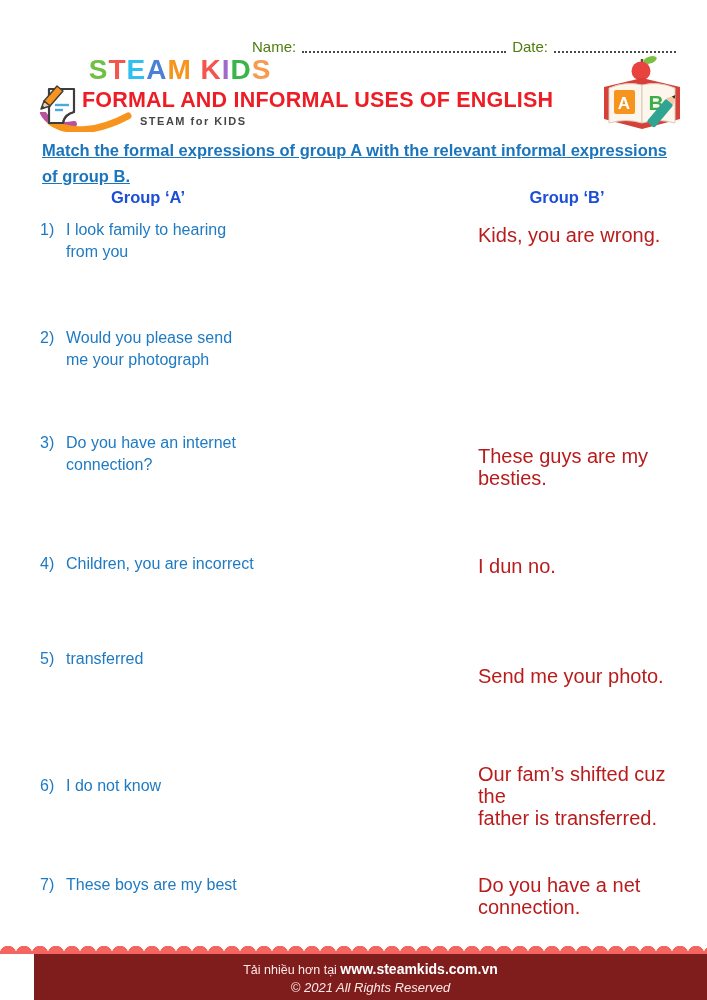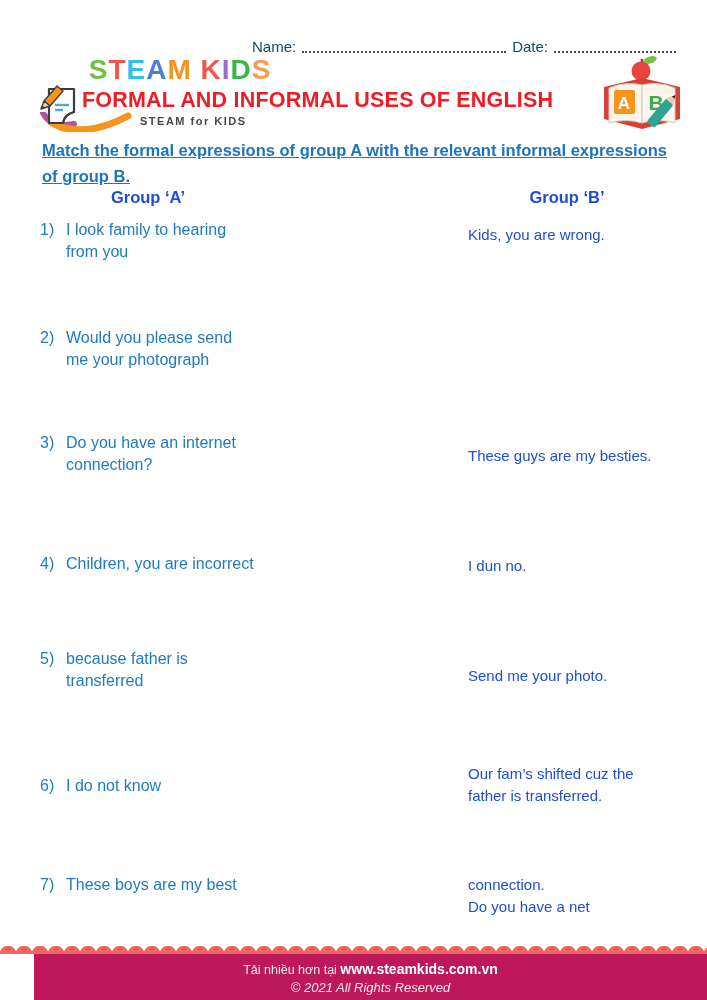--- a/index.html
+++ b/index.html
@@ -7,21 +7,21 @@
         font-family:"Liberation Sans",sans-serif;}
 
   
   .logo{position:absolute;left:36px;top:28px;}
   .logo-letters{font-size:28px;font-weight:bold;letter-spacing:1px;line-height:28px;white-space:pre;}
   .logo-sub{display:flex;align-items:flex-start;margin-top:0px;}
   .logo-swoosh{margin-left:2px;}
   .logo-tagline{font-size:11px;font-weight:bold;color:#474747;letter-spacing:1.5px;margin-left:6px;margin-top:3px;}
 
   .name-date{position:absolute;left:252px;right:25px;top:38px;display:flex;align-items:flex-end;
-             font-size:15px;color:#0c4a6e;}
+             font-size:15px;color:#4d7c0f;}
   .nd-label{white-space:nowrap;padding-bottom:1px;}
   .dots{border-bottom:2px dotted #4a4a4a;height:12px;margin:0 6px 3px 6px;}
   .dots-long{flex:1;}
   .dots-short{width:122px;}
 
   
   .title-icon{position:absolute;left:38px;top:80px;}
   .page-title{position:absolute;left:82px;top:88px;margin:0;font-size:21.5px;font-weight:bold;
               color:#EE1C25;letter-spacing:0.2px;}
   .ab-icon{position:absolute;left:600px;top:53px;}
@@ -32,25 +32,25 @@
   .instruction .ln{display:block;}
 
   
   .group-header{position:absolute;top:188px;font-size:16.5px;font-weight:bold;color:#1d4ed8;text-align:center;}
   .group-a{left:42px;width:212px;}
   .group-b{left:478px;width:178px;}
 
   
   .item-a{position:absolute;left:40px;width:260px;display:flex;color:#1E7AC2;font-size:16px;line-height:22px;}
   .item-a .num{width:26px;flex:0 0 26px;}
-  .item-b{position:absolute;left:468px;width:215px;color:#1d4ed8;font-size:15px;line-height:22px;}
+  .item-b{position:absolute;left:478px;width:215px;color:#b91c1c;font-size:20px;line-height:22px;}
   .ln{display:block;}
 
   
-  .footer{position:absolute;left:0;right:0;bottom:0;height:46px;background:#be185d;margin-left:34px;}
+  .footer{position:absolute;left:0;right:0;bottom:0;height:46px;background:#7f1d1d;margin-left:34px;}
   .scallops{position:absolute;left:0;right:0;bottom:46px;height:9px;
             background:radial-gradient(circle at 8px 9px, #F4655F 8px, rgba(0,0,0,0) 8.5px);
             background-size:16px 9px;background-repeat:repeat-x;}
   .footer-line1{margin-top:7px;text-align:center;font-size:12.5px;color:#ffe9e7;}
   .footer-line1 .site{font-weight:bold;font-size:14px;color:#ffffff;}
   .footer-line2{text-align:center;font-size:13px;font-style:italic;color:#ffe9e7;margin-top:3px;}
 </style>
 </head>
 <body>
 
@@ -157,21 +157,20 @@
       </span>
   </div>
   <div class="item-b" style="top:555px">
       <span class="ln">I dun no.</span>
       <span class="ln"></span>
     </div>
 
   <div class="item-a" style="top:648px">
     <span class="num">5)</span>
     <span class="txt">
-        <span class="ln">because father is</span>
         <span class="ln">transferred</span>
       </span>
   </div>
   <div class="item-b" style="top:665px">
       <span class="ln">Send me your photo.</span>
       <span class="ln"></span>
     </div>
 
   <div class="item-a" style="top:775px">
     <span class="num">6)</span>
@@ -187,22 +186,22 @@
     </div>
 
   <div class="item-a" style="top:874px">
     <span class="num">7)</span>
     <span class="txt">
         <span class="ln">These boys are my best</span>
         <span class="ln"></span>
       </span>
   </div>
   <div class="item-b" style="top:874px">
+      <span class="ln">Do you have a net</span>
       <span class="ln">connection.</span>
-      <span class="ln">Do you have a net</span>
     </div>
 
   <div class="scallops"></div>
   <div class="footer">
     <div class="footer-line1">
       <span>Tải nhiều hơn tại </span><span class="site">www.steamkids.com.vn</span>
     </div>
     <div class="footer-line2">©  2021 All Rights Reserved</div>
   </div>
 

